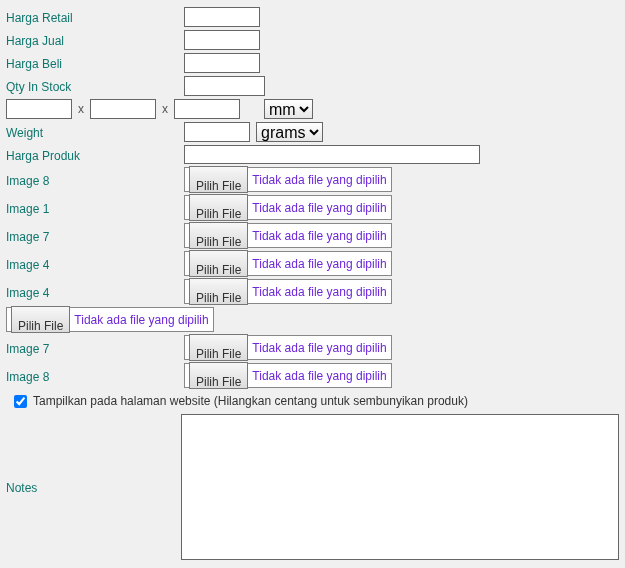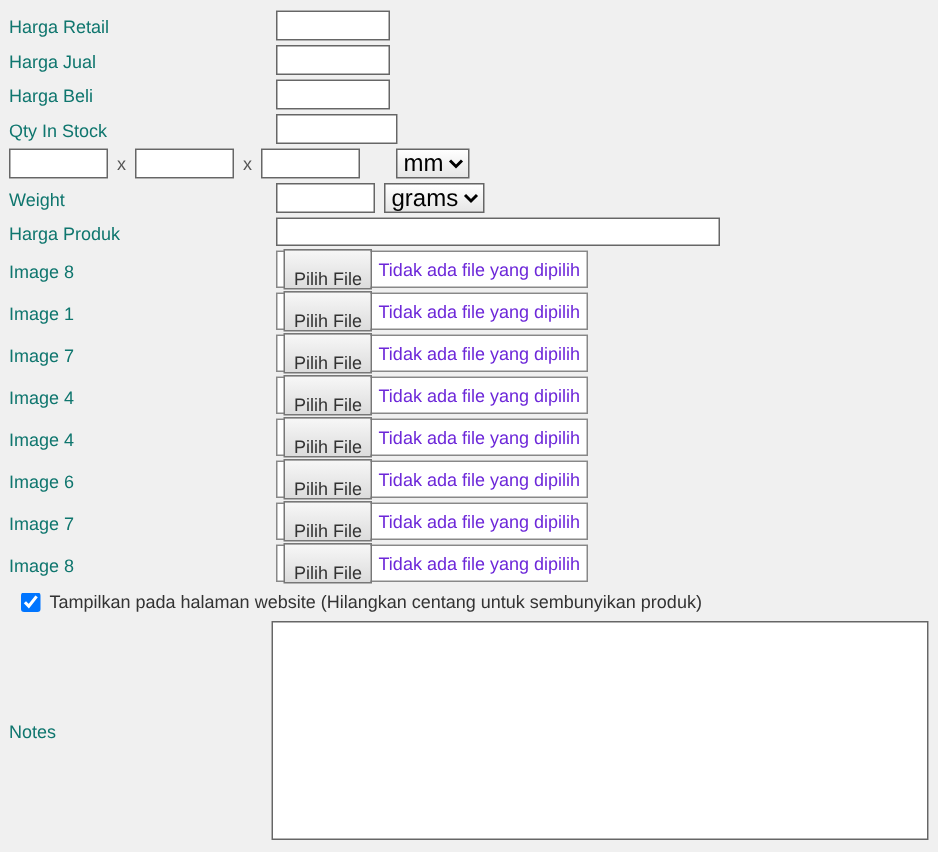--- a/index.html
+++ b/index.html
@@ -115,21 +115,20 @@
     </div>
   </div>
   <div class="row">
     <div class="lbl">Image 4</div>
     <div class="filebox">
       <button class="btn">Pilih File</button>
       <span class="ftxt">Tidak ada file yang dipilih</span>
     </div>
   </div>
   <div class="row">
-    <div class="lbl">Image 6</div>
     <div class="filebox">
       <button class="btn">Pilih File</button>
       <span class="ftxt">Tidak ada file yang dipilih</span>
     </div>
   </div>
   <div class="row">
     <div class="lbl">Image 7</div>
     <div class="filebox">
       <button class="btn">Pilih File</button>
       <span class="ftxt">Tidak ada file yang dipilih</span>

